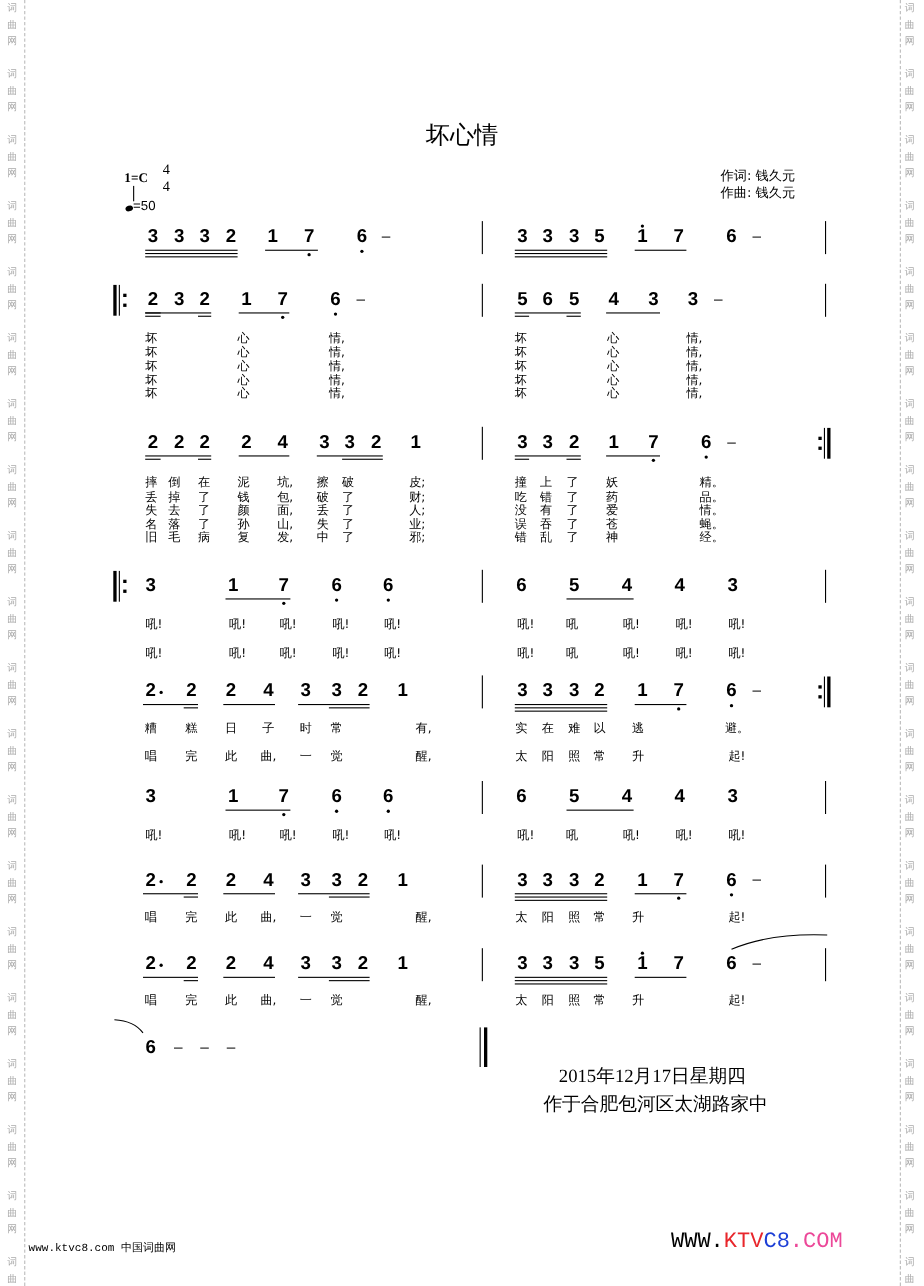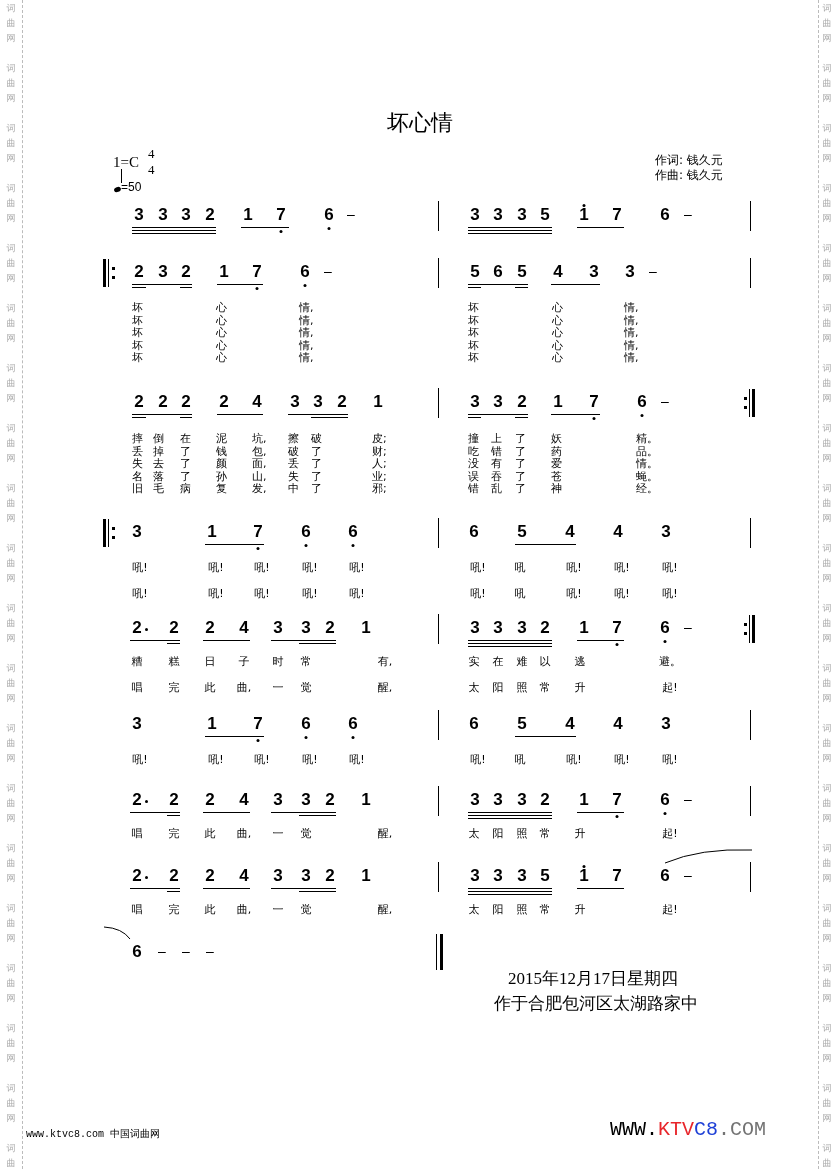--- a/index.html
+++ b/index.html
@@ -3,21 +3,21 @@
 <meta charset="utf-8">
 <style>
   html,body{margin:0;padding:0;background:#fff;}
   body{width:840px;height:1169px;position:relative;overflow:hidden;font-family:"DejaVu Sans",sans-serif;color:#000;}
   .margin-col{position:absolute;top:0;width:24px;height:1169px;}
   .margin-col.left{left:0;}
   .margin-col.right{right:0;}
   .margin-line{position:absolute;top:0;height:1169px;border-left:1px dashed #bbb;}
   .wm{position:absolute;font-size:9px;color:#aaa;line-height:12px;width:14px;text-align:center;}
   .title{position:absolute;left:0;width:840px;top:108px;text-align:center;font-size:22px;font-family:"DejaVu Sans",sans-serif;}
-  .key{position:absolute;left:113px;top:154px;font-size:15px;font-family:"Liberation Serif",serif;}
+  .key{position:absolute;left:113px;top:154px;font-size:12px;font-family:"Liberation Serif",serif;font-weight:bold;}
   .time{position:absolute;left:148px;top:146px;font-size:13px;font-family:"Liberation Serif",serif;text-align:center;line-height:16px;}
   .tempo{position:absolute;left:114px;top:180px;font-size:12px;font-family:"Liberation Sans",sans-serif;}
   .tempo .note{display:inline-block;width:7px;height:5px;background:#000;border-radius:50%;transform:rotate(-20deg);position:relative;top:1px;}
   .credits{position:absolute;left:655px;top:153px;font-size:12px;line-height:15px;}
   .n{position:absolute;font-family:"Liberation Sans",sans-serif;font-weight:bold;font-size:17px;transform:translateX(-50%);}
   .dash{position:absolute;font-size:14px;font-family:"Liberation Sans",sans-serif;transform:translateX(-50%);}
   .dot-below{position:absolute;width:3px;height:3px;background:#000;border-radius:50%;transform:translateX(-50%);}
   .dot-above{position:absolute;width:3px;height:3px;background:#000;border-radius:50%;transform:translateX(-50%);}
   .aug{position:absolute;width:3px;height:3px;background:#000;border-radius:50%;}
   .uline{position:absolute;height:1px;background:#000;}
@@ -592,14 +592,14 @@
   </div>
 
 <div class="footer-date">2015年12月17日星期四</div>
 <div class="footer-place">作于合肥包河区太湖路家中</div>
 
 <div class="bottom-left">
   <span>www.ktvc8.com</span>
   <span class="cn">中国词曲网</span>
 </div>
 <div class="logo">
-  <span style="color:#000">WWW.</span><span style="color:#e8262b">KTV</span><span style="color:#1d3fd6">C8</span><span style="color:#737373">.COM</span>
+  <span style="color:#000">WWW.</span><span style="color:#e8262b">KTV</span><span style="color:#1d3fd6">C8</span><span style="color:#ec4899">.COM</span>
 </div>
 
 </body></html>

